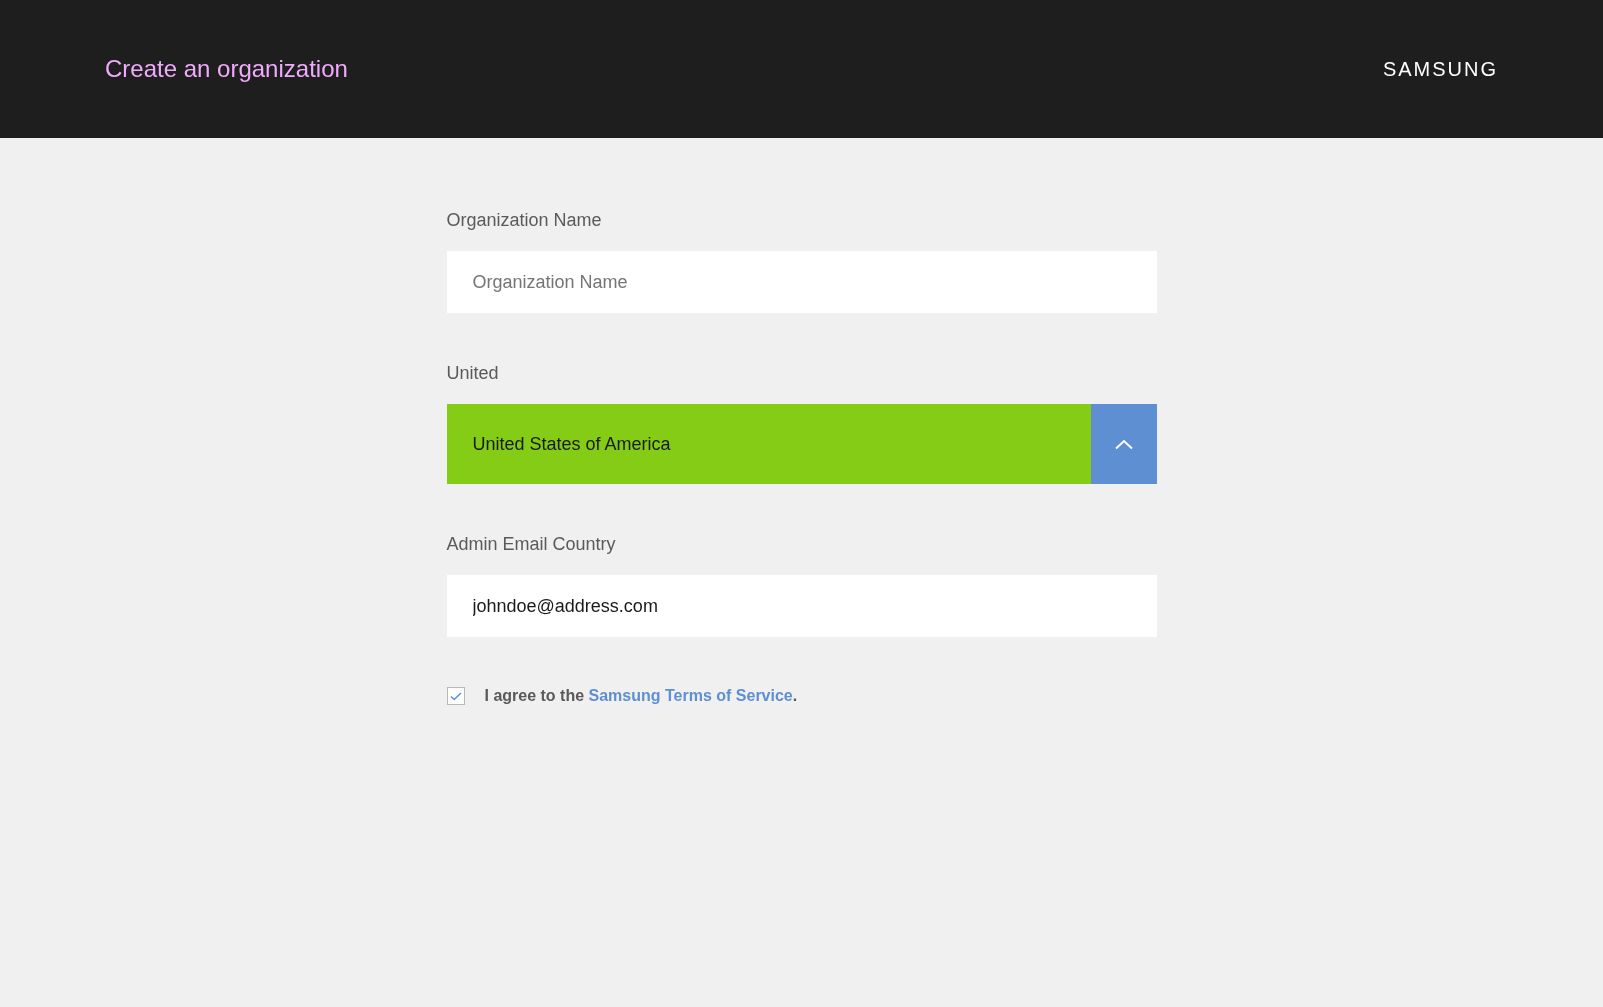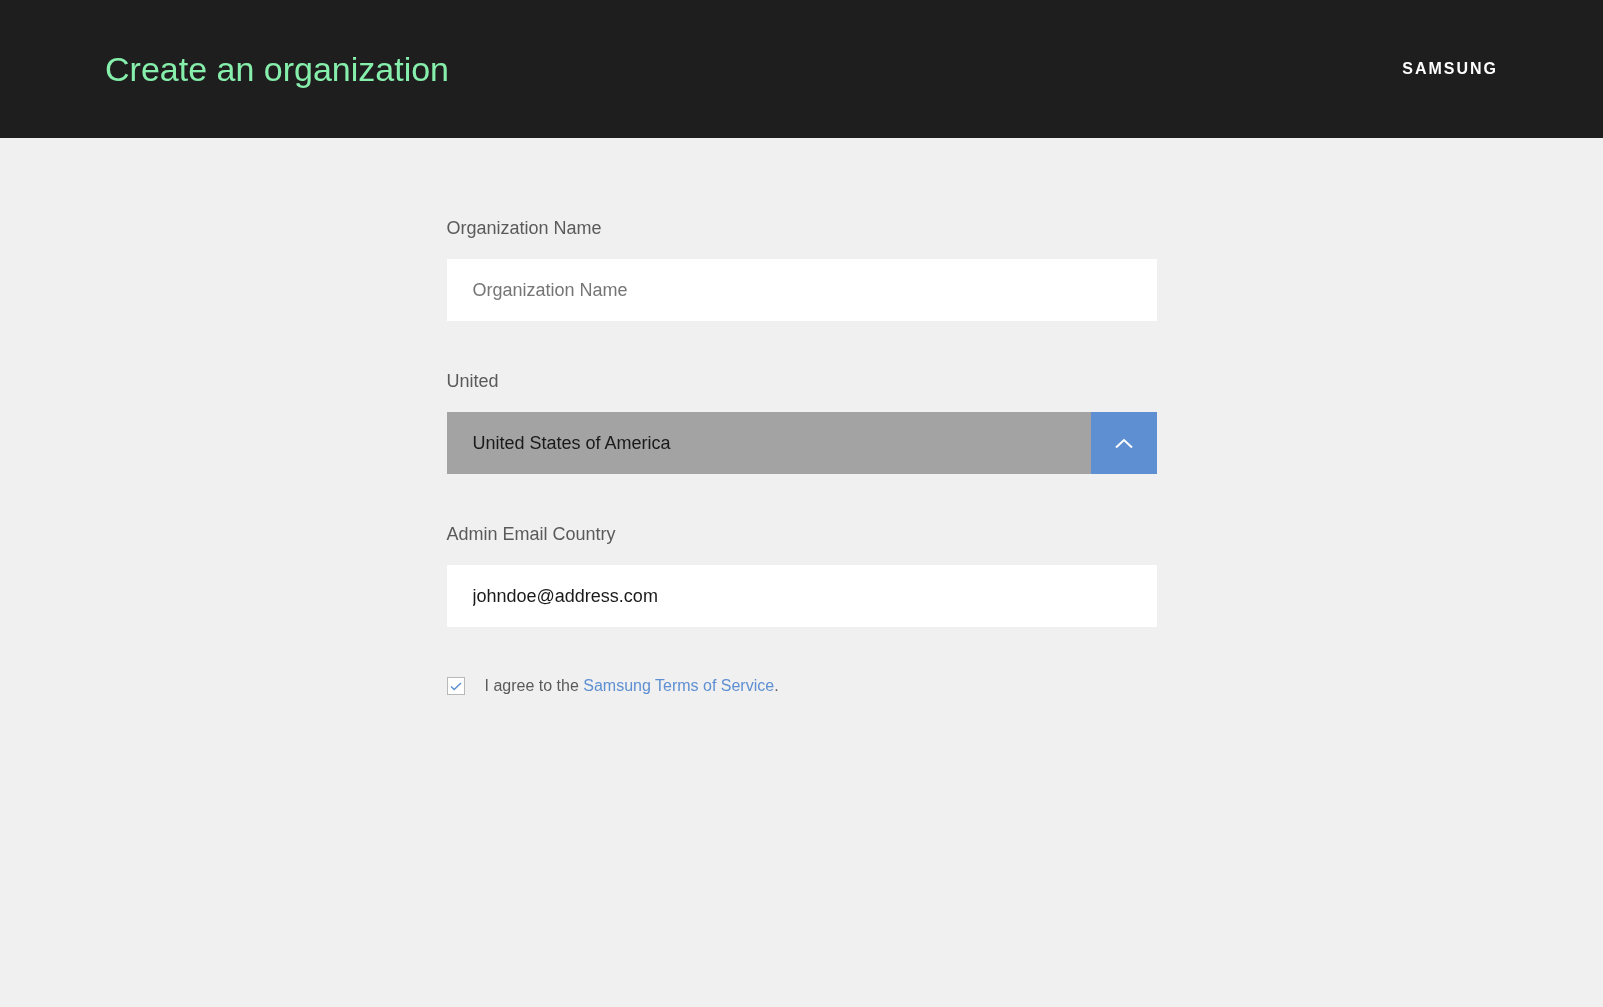--- a/index.html
+++ b/index.html
@@ -19,36 +19,36 @@
     .header {
       background-color: #1e1e1e;
       height: 138px;
       display: flex;
       align-items: center;
       justify-content: space-between;
       padding: 0 105px;
     }
     
     .header-title {
-      color: #86efac;
-      font-size: 34px;
+      color: #f0abfc;
+      font-size: 24px;
       font-weight: 400;
     }
     
     .brand-logo {
       color: #ffffff;
-      font-size: 16px;
-      font-weight: 700;
+      font-size: 20px;
+      font-weight: 400;
       letter-spacing: 2px;
       margin-left: 8px;
     }
     
     .form-container {
       max-width: 710px;
-      margin: 12px auto;
+      margin: 4px auto;
       padding-top: 68px;
     }
     
     .form-group {
       margin-bottom: 50px;
     }
     
     .form-label {
       display: block;
       color: #5a5a5a;
@@ -68,22 +68,22 @@
       outline: none;
       font-family: inherit;
     }
     
     .form-input::placeholder {
       color: #757575;
     }
     
     .select-container {
       display: flex;
-      background-color: #a3a3a3;
-      height: 62px;
+      background-color: #84cc16;
+      height: 80px;
     }
     
     .select-value {
       flex: 1;
       padding: 0 26px;
       display: flex;
       align-items: center;
       font-size: 18px;
       color: #1a1a1a;
     }
@@ -128,20 +128,21 @@
     }
     
     .checkmark {
       width: 12px;
       height: 9px;
     }
     
     .agreement-text {
       color: #5a5a5a;
       font-size: 16px;
+      font-weight: bold;
     }
     
     .agreement-link {
       color: #5e8fd2;
       cursor: pointer;
     }
     
     .submit-button {
       background-color: #5e8fd2;
       color: #ffffff;

